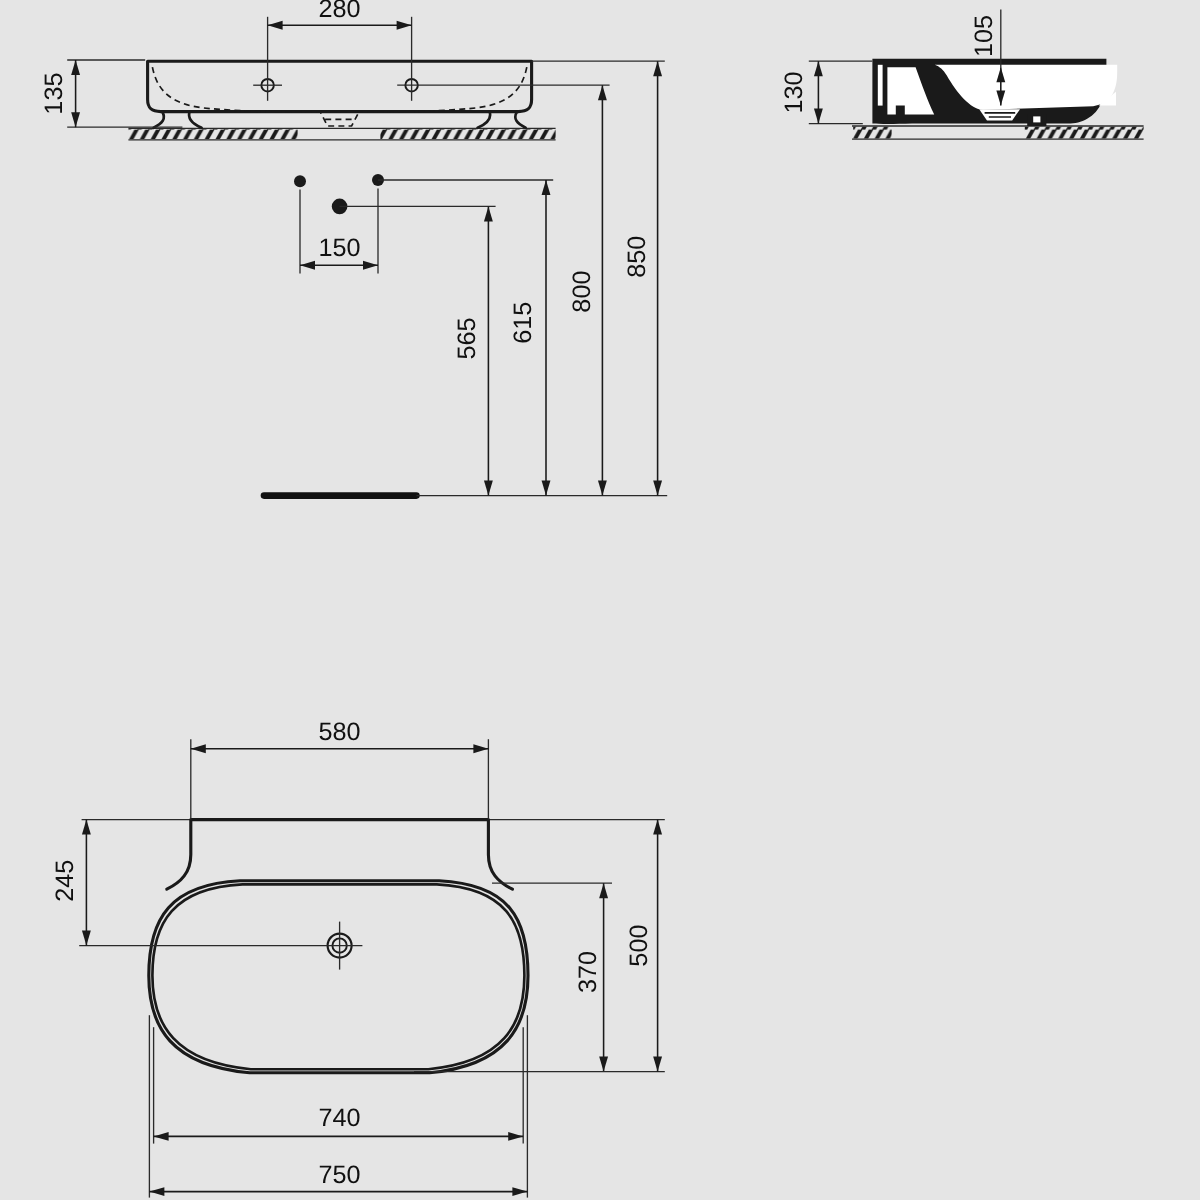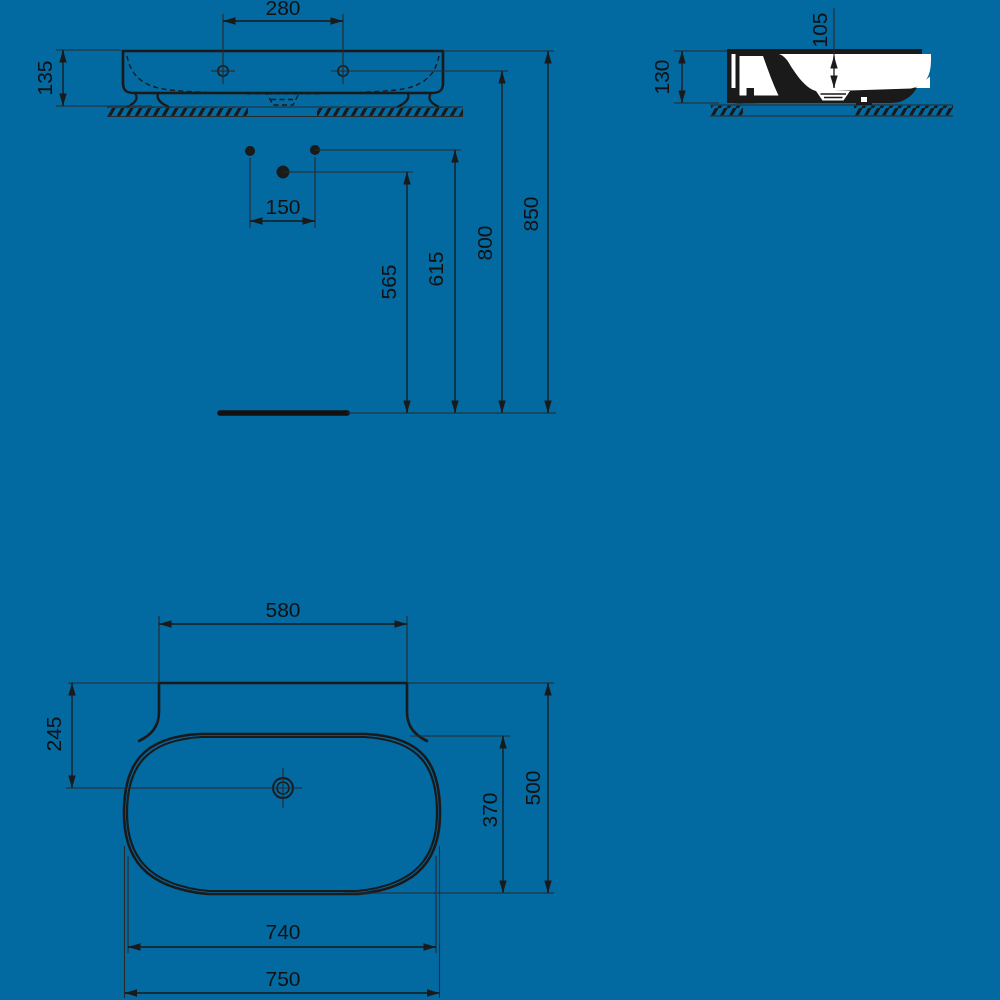--- a/index.html
+++ b/index.html
@@ -1,16 +1,16 @@
 <!DOCTYPE html>
 <html><head>
 <meta charset="utf-8">
 <style>
   html,body{margin:0;padding:0;background:#ffffff;}
-  .stage{width:1000px;height:1000px;position:relative;background:#0369a1;overflow:hidden;}
+  .stage{width:1000px;height:1000px;position:relative;background:#e5e5e5;overflow:hidden;}
   svg{display:block;}
   .outline{fill:none;stroke:#1a1a1a;stroke-width:2.6;stroke-linejoin:round;stroke-linecap:round;}
   .outline2{fill:none;stroke:#1a1a1a;stroke-width:2.2;stroke-linejoin:round;stroke-linecap:round;}
   .thin{fill:none;stroke:#2a2a2a;stroke-width:1.1;}
   .dim{fill:none;stroke:#1a1a1a;stroke-width:1.3;}
   .dashed{fill:none;stroke:#1a1a1a;stroke-width:1.4;stroke-dasharray:5 3.5;}
   .lbl{font-family:"Liberation Sans","DejaVu Sans",sans-serif;font-size:21px;fill:#111;text-anchor:middle;}
   .solidfill{fill:#1a1a1a;stroke:none;}
   .whitefill{fill:#ffffff;stroke:none;}
   .floor-thick{stroke:#111;stroke-width:5.5;stroke-linecap:round;fill:none;}

